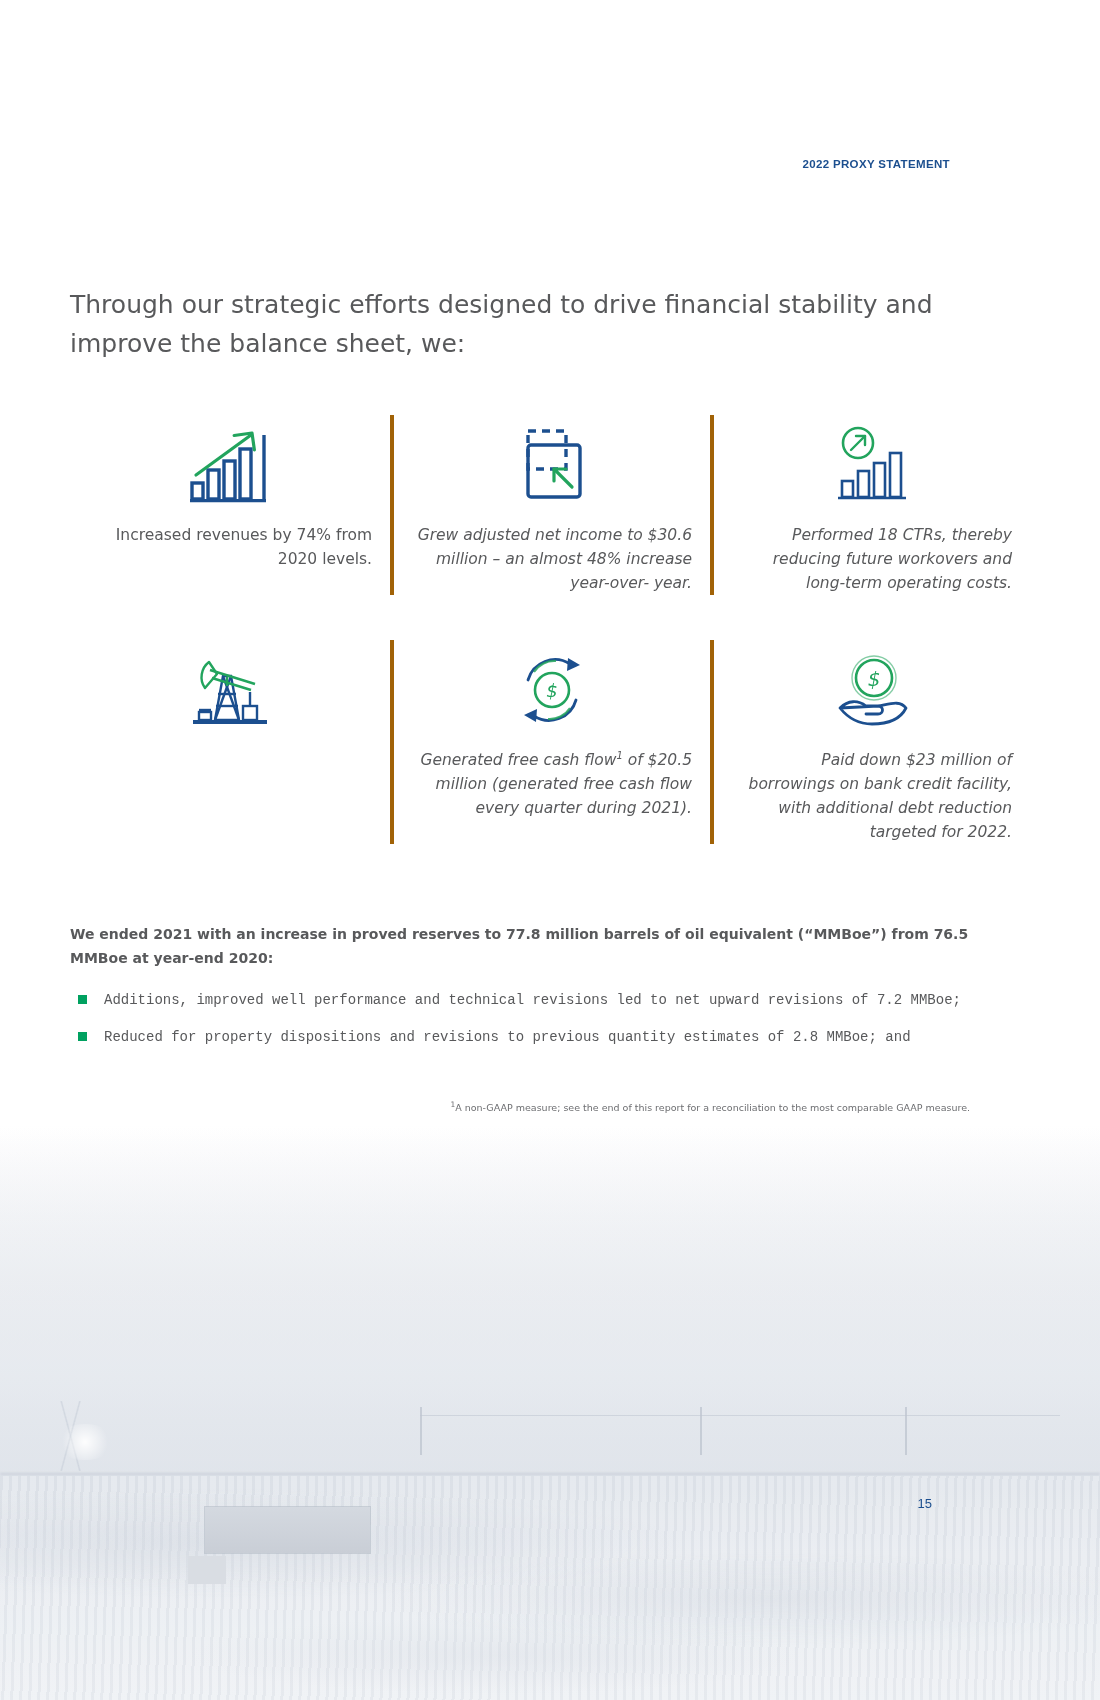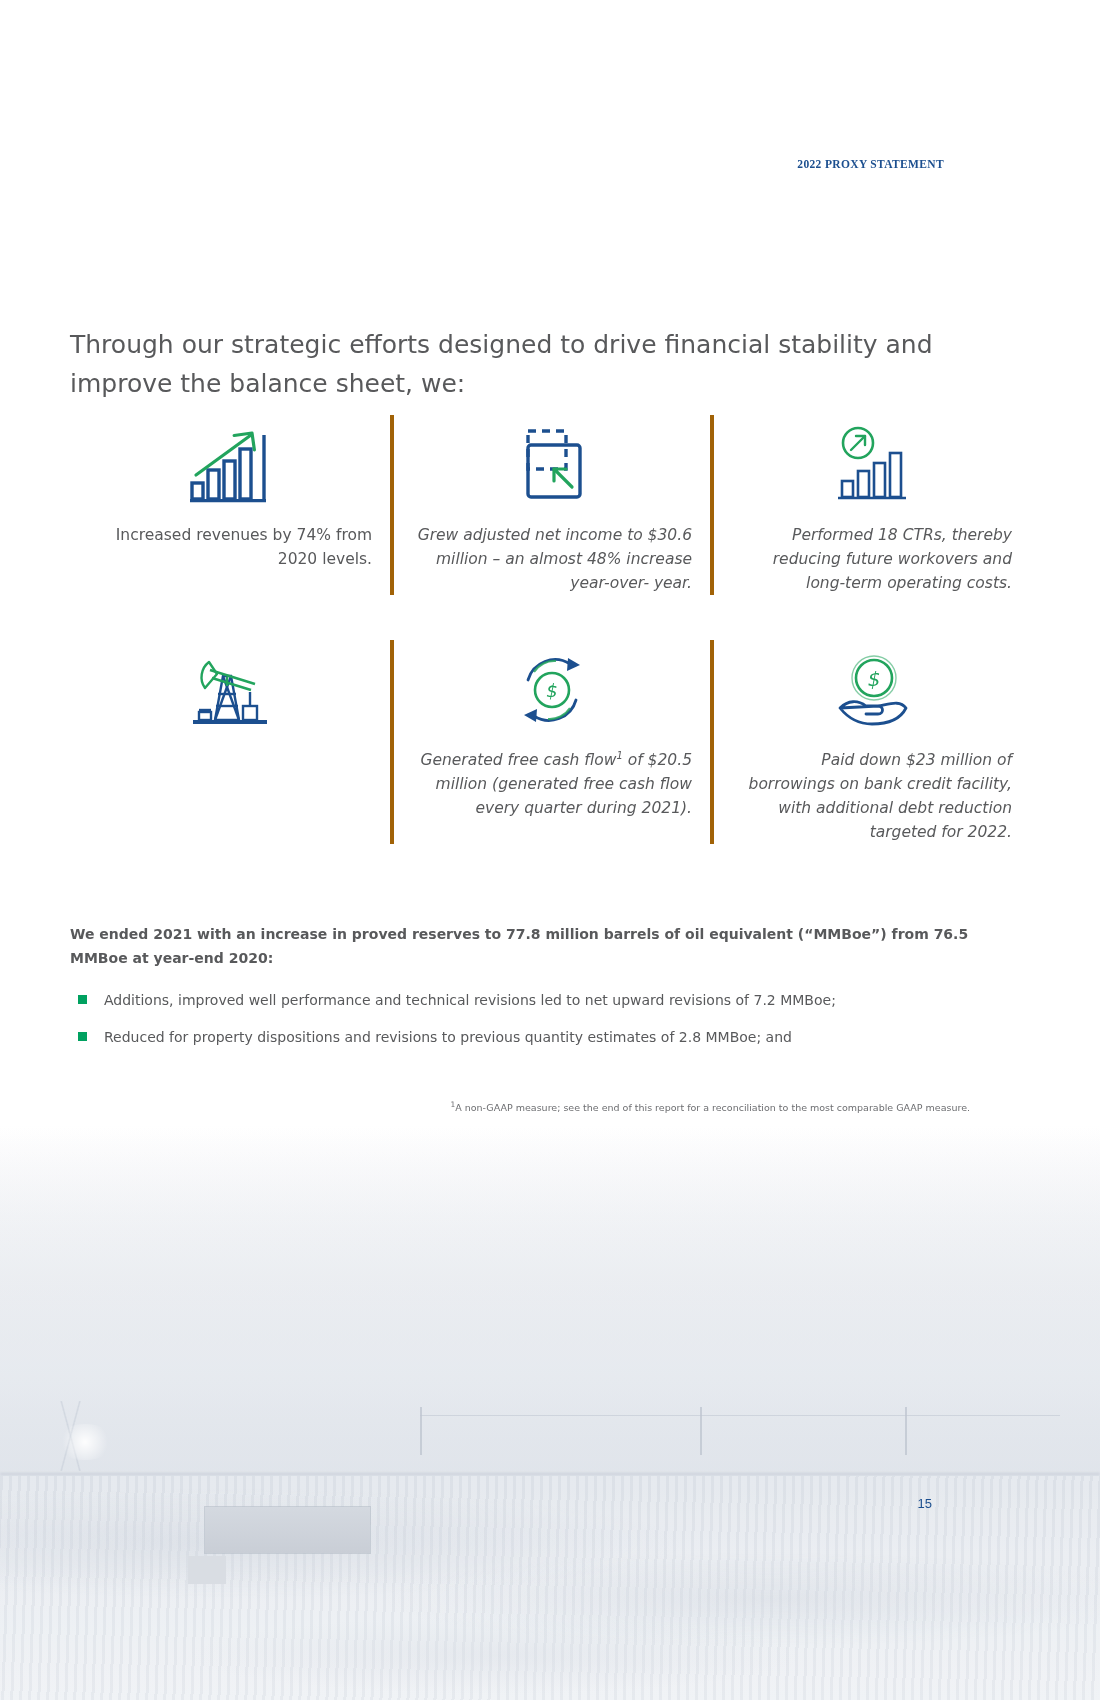--- a/index.html
+++ b/index.html
@@ -132,40 +132,39 @@
     left: 420px;
     top: 50.5%;
     width: 640px;
     height: 1px;
     background: rgba(190,197,208,0.55);
   }
 
   
   .running-header {
     position: absolute;
-    right: 156px;
+    right: 150px;
     top: 158px;
     font-size: 11.5px;
     font-weight: bold;
     letter-spacing: .35px;
     color: #1c4f8f;
-    font-family: Liberation Serif, serif;
+    font-family: Liberation Sans, sans-serif;
   }
 
   
   .intro {
     position: absolute;
     left: 70px;
     top: 285px;
     width: 895px;
     font-size: 25px;
     line-height: 39px;
     color: #58595b;
     font-weight: 400;
-    margin-top: 40px;
   }
 
   
   .grid {
     position: absolute;
     left: 70px;
     top: 415px;
     width: 960px;
   }
   .grid-row {
@@ -224,20 +223,21 @@
     margin: 0;
     padding: 0;
   }
   .bullets li {
     position: relative;
     padding-left: 34px;
     margin-bottom: 17px;
     font-size: 14px;
     line-height: 20px;
     color: #58595b;
+    font-family: Liberation Mono, monospace;
   }
   .bullets li .sq {
     position: absolute;
     left: 8px;
     top: 5px;
     width: 9px;
     height: 9px;
     background: #00a160;
   }
   .footnote {

